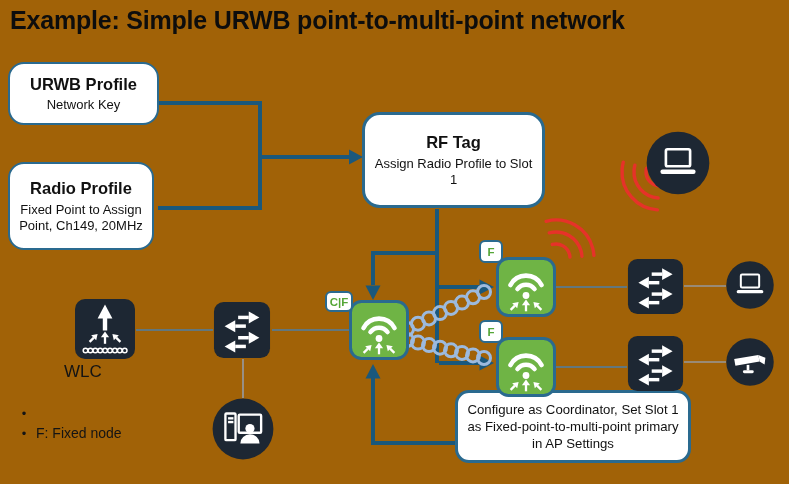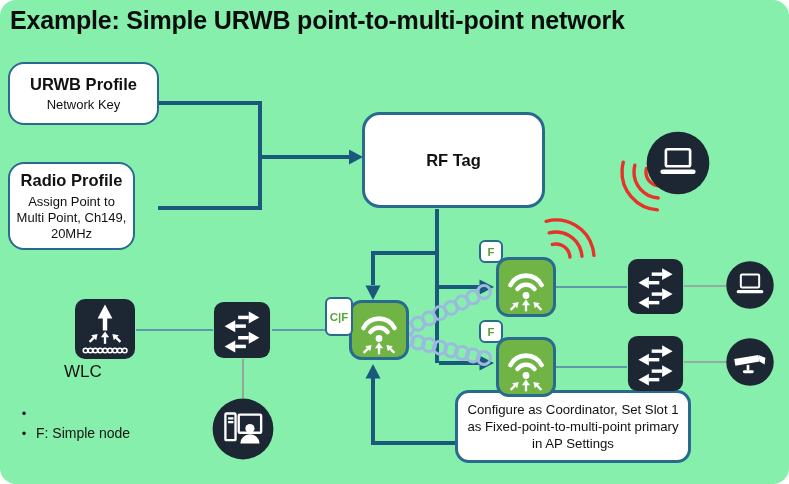--- a/index.html
+++ b/index.html
@@ -1,17 +1,17 @@
 <!DOCTYPE html>
 <html><head>
 <meta charset="utf-8">
 <style>
   html,body{margin:0;padding:0;background:#fff;}
-  #canvas{position:relative;width:789px;height:484px;background:#86efac;overflow:hidden;
-          font-family:"Liberation Sans",sans-serif;color:#111;border-radius:16px;}
+  #canvas{position:relative;width:789px;height:484px;background:#a16207;overflow:hidden;
+          font-family:"Liberation Sans",sans-serif;color:#111;}
   #page-title{position:absolute;left:10px;top:6px;font-size:25px;font-weight:600;
           letter-spacing:-0.2px;color:#0d0d0d;white-space:nowrap;}
   svg.layer{position:absolute;left:0;top:0;z-index:1;}
   .note-box{position:absolute;background:#fff;border:2.5px solid #2a6a8f;border-radius:16px;
           display:flex;flex-direction:column;align-items:center;justify-content:center;
           text-align:center;z-index:2;padding:2px 6px;box-sizing:border-box;}
   .note-title{font-size:16.5px;font-weight:600;line-height:1.25;}
   .note-sub{font-size:13px;line-height:1.22;margin-top:3px;}
   .note-text{font-size:13.2px;line-height:1.3;}
   .icon{position:absolute;z-index:2;}
@@ -167,26 +167,27 @@
       <circle cx="660" cy="172" r="38" stroke-dasharray="66.9 239" transform="rotate(94 660 172)"></circle>
     </g>
   </svg>
 
   <div id="page-title">Example: Simple URWB point-to-multi-point network</div>
 
   <div class="note-box" style="left:8px;top:62px;width:151px;height:63px;">
     <div class="note-title">URWB Profile</div>
     <div class="note-sub">Network Key</div>
   </div>
-  <div class="note-box" style="left:8px;top:162px;width:127px;height:88px;">
+  <div class="note-box" style="left:8px;top:162px;width:146px;height:88px;">
     <div class="note-title">Radio Profile</div>
-    <div class="note-sub">Assign Point to Multi Point, Ch149, 20MHz</div>
+    <div class="note-sub">Fixed Point to Assign Point, Ch149, 20MHz</div>
   </div>
   <div class="note-box" style="left:362px;top:112px;width:183px;height:96px;border-width:3px;border-radius:18px;">
     <div class="note-title">RF Tag</div>
+    <div class="note-sub">Assign Radio Profile to Slot 1</div>
   </div>
   <div class="note-box" style="left:455px;top:390px;width:236px;height:73px;border-width:3px;border-radius:14px;">
     <div class="note-text">Configure as Coordinator, Set Slot 1 as Fixed-point-to-multi-point primary in AP Settings</div>
   </div>
 
   <div class="icon" style="left:74px;top:298px;width:62px;height:62px;">
     <svg viewBox="0 0 62 62">
         <use href="#sym-wlc"></use>
       </svg>
   </div>
@@ -201,21 +202,21 @@
     <svg viewBox="0 0 60 60">
         <use href="#sym-admin"></use>
       </svg>
   </div>
 
   <div class="icon" style="left:349px;top:300px;width:60px;height:60px;">
     <svg viewBox="0 0 60 60">
         <use href="#sym-ap"></use>
       </svg>
   </div>
-  <div class="badge" style="left:325px;top:297px;width:28px;height:39px;">C|F</div>
+  <div class="badge" style="left:325px;top:291px;width:28px;height:21px;">C|F</div>
 
   <div class="icon" style="left:496px;top:257px;width:60px;height:60px;">
     <svg viewBox="0 0 60 60">
         <use href="#sym-ap"></use>
       </svg>
   </div>
   <div class="badge" style="left:479px;top:240px;width:24px;height:23px;">F</div>
 
   <div class="icon" style="left:496px;top:337px;width:60px;height:60px;">
     <svg viewBox="0 0 60 60">
@@ -250,17 +251,17 @@
         <use href="#sym-laptop"></use>
       </svg>
   </div>
 
   <div id="legend">
     <div class="legend-row">
       <span class="legend-bullet">•</span>
     </div>
     <div class="legend-row">
       <span class="legend-bullet">•</span>
-      <span>F: Simple node</span>
+      <span>F: Fixed node</span>
     </div>
   </div>
 
 </div>
 
 </body></html>

